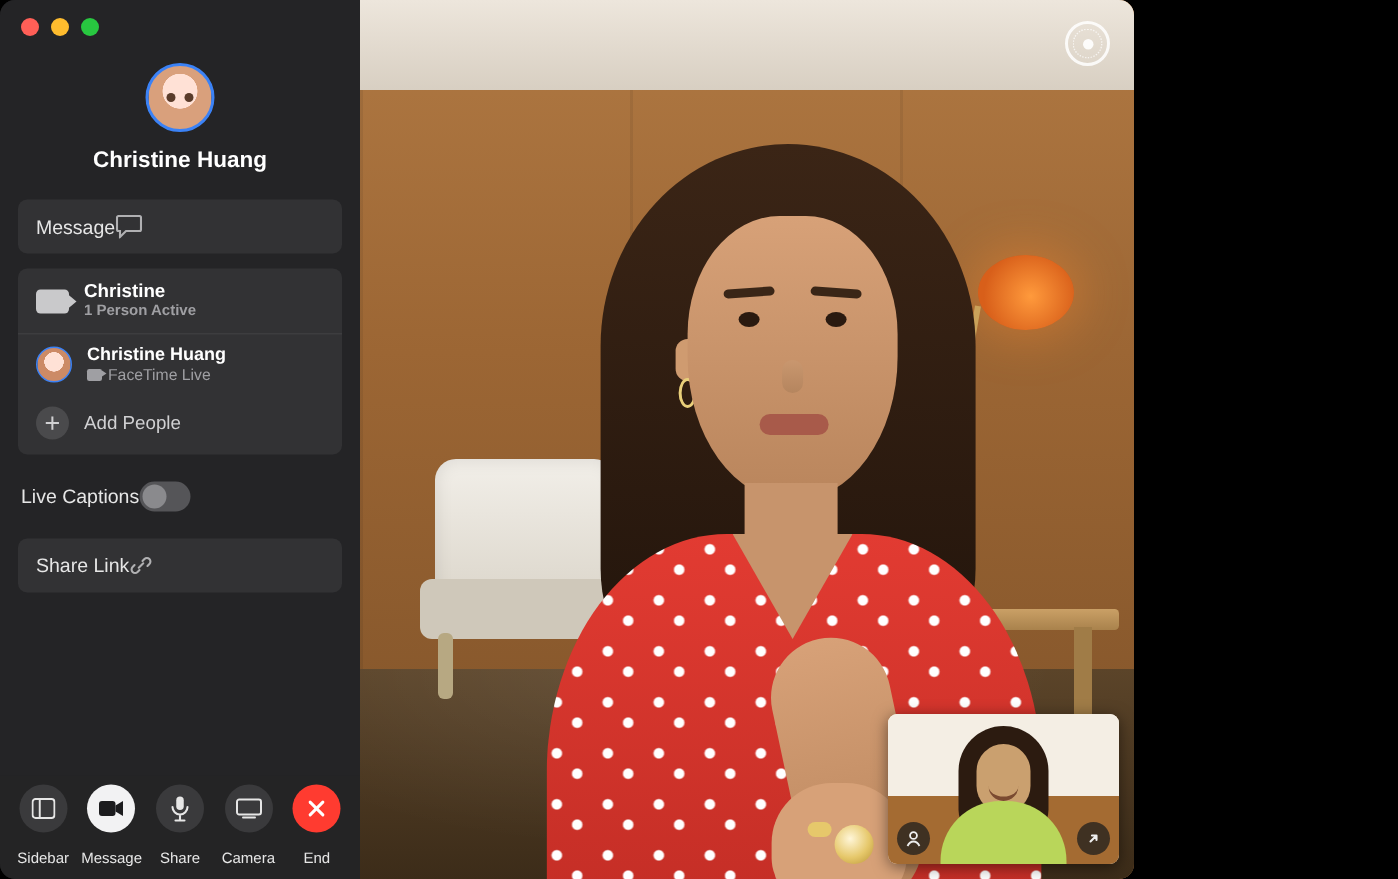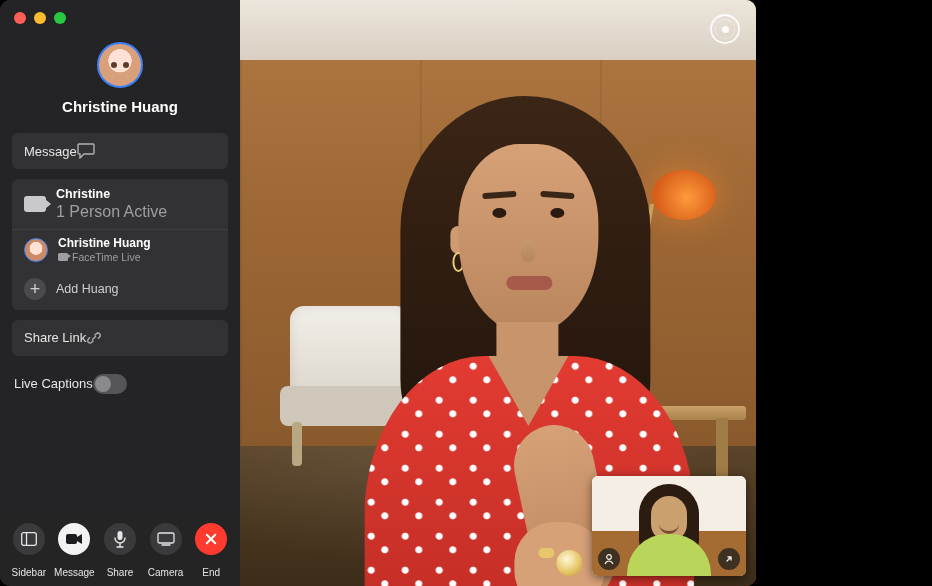--- a/index.html
+++ b/index.html
@@ -73,21 +73,21 @@
     display:flex; align-items:center; gap:10px;
     padding:8px 12px; border-bottom:1px solid #3d3d3f;
   }
   .cam-icon {
     width:22px;height:16px;border-radius:3px;background:#c9c9cb;display:flex;align-items:center;
     position:relative;
   }
   .cam-icon::after{content:"";position:absolute;right:-5px;top:3px;border-left:6px solid #c9c9cb;border-top:5px solid transparent;border-bottom:5px solid transparent;}
   .call-titles { line-height:1.2; }
   .call-title { font-size:12.5px; font-weight:600; color:#fff; }
-  .call-sub { font-size:16px; color:#9f9fa3; }
+  .call-sub { font-size:10px; color:#9f9fa3;font-weight:bold; }
 
   .participant {
     display:flex; align-items:center; gap:10px;
     padding:7px 12px;
   }
   .avatar-sm {
     width:24px;height:24px;border-radius:50%;
     background: radial-gradient(circle at 50% 42%, #ffe1d6 0 38%, #cc8a66 39% 100%);
     border:1.5px solid #3b82f6;
   }
@@ -259,36 +259,36 @@
           <div>
             <div class="p-name">Christine Huang</div>
             <div class="p-sub">
               <span class="tiny-cam"></span>
               <span>FaceTime Live</span>
             </div>
           </div>
         </div>
         <div class="add-people">
           <div class="plus-circle">+</div>
-          <span>Add Huang</span>
-        </div>
+          <span>Add People</span>
+        </div>
+      </div>
+
+      <div class="row slim" style="background:transparent;padding-left:2px;padding-right:2px;">
+        <span>Live Captions</span>
+        <span class="toggle"></span>
       </div>
 
       <div class="row">
         <span>Share Link</span>
         <span class="icon-right">
           <svg width="16" height="16" viewBox="0 0 16 16">
               <path d="M6.5 9.5 9.5 6.5M7 11l-1.3 1.3a2.3 2.3 0 0 1-3.3-3.3L3.7 7.7M9 5l1.3-1.3a2.3 2.3 0 0 1 3.3 3.3L12.3 8.3" fill="none" stroke="#d0d0d2" stroke-width="1.4" stroke-linecap="round"></path>
             </svg>
         </span>
-      </div>
-
-      <div class="row slim" style="background:transparent;padding-left:2px;padding-right:2px;">
-        <span>Live Captions</span>
-        <span class="toggle"></span>
       </div>
     </div>
 
     <div class="controls">
       <div class="ctrl">
         <div class="ctrl-btn dark">
           <svg width="16" height="14" viewBox="0 0 16 14">
               <rect x="0.7" y="0.7" width="14.6" height="12.6" rx="2" fill="none" stroke="#e6e6e6" stroke-width="1.3"></rect>
               <line x1="5.5" y1="1" x2="5.5" y2="13" stroke="#e6e6e6" stroke-width="1.3"></line>
             </svg>

